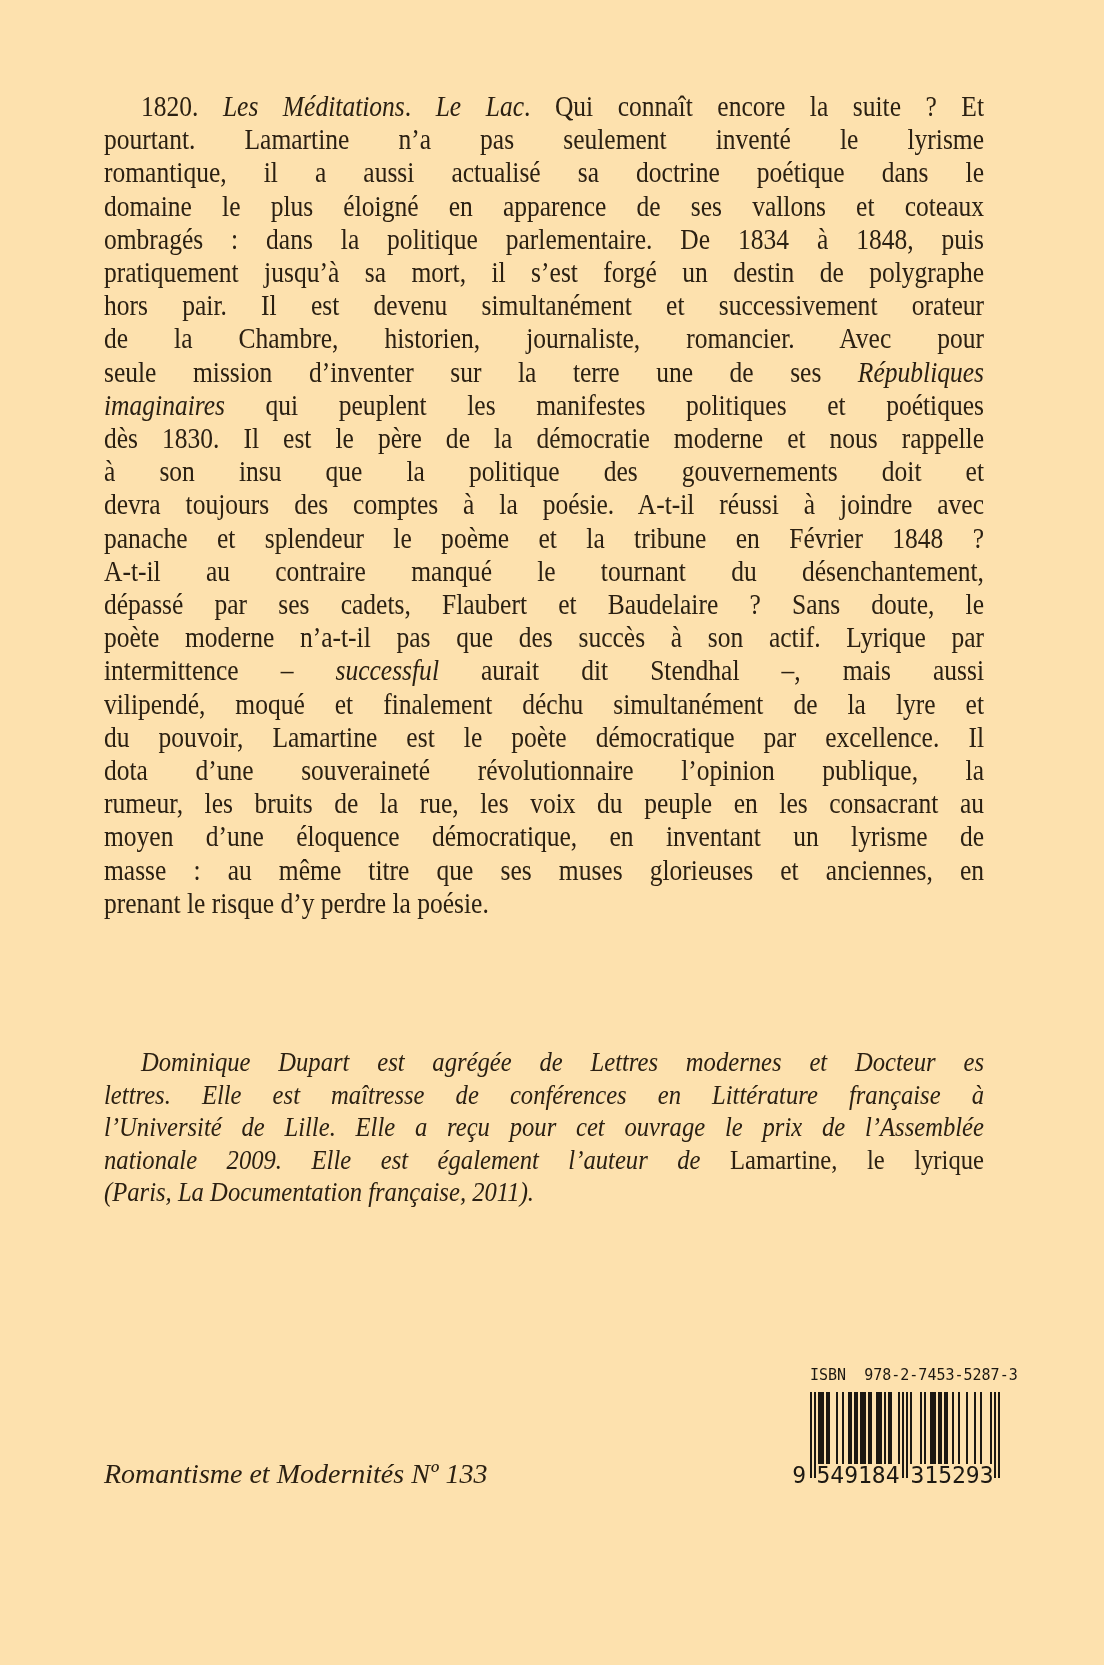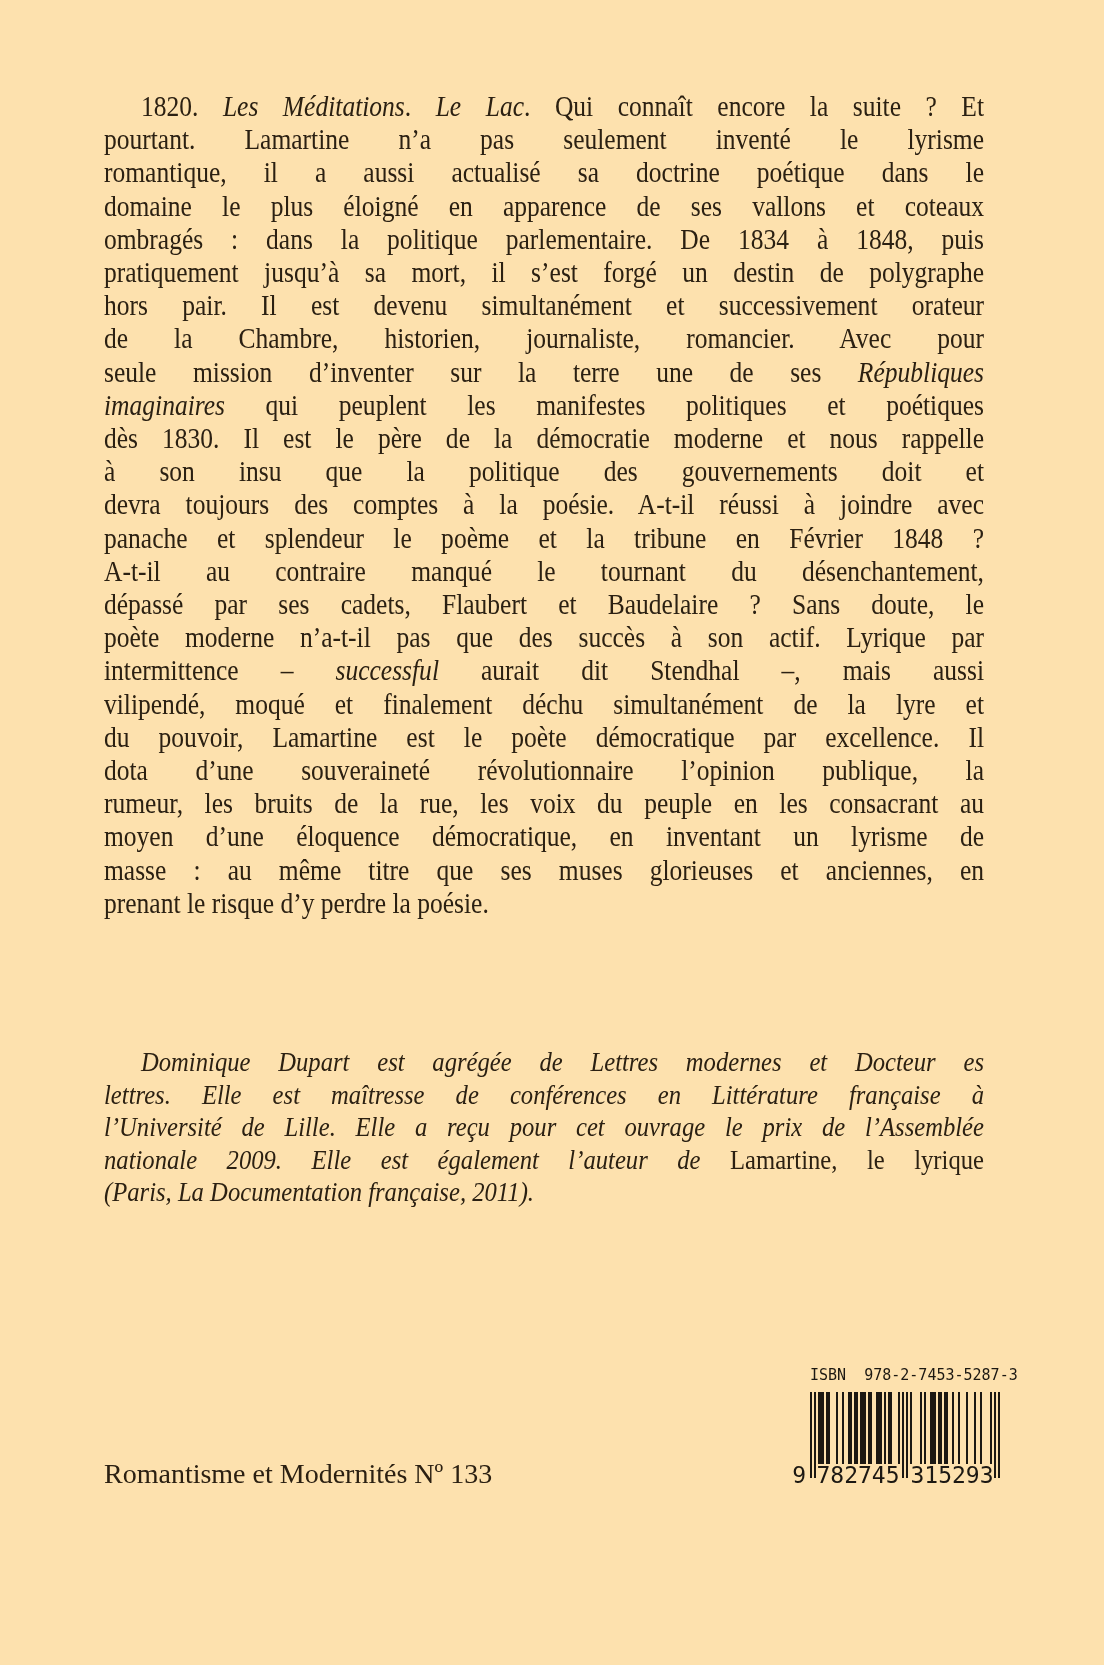--- a/index.html
+++ b/index.html
@@ -44,21 +44,21 @@
     position:absolute;top:70px;left:0;width:190px;height:28px;
     font-family:"DejaVu Sans Mono",monospace;
     font-size:23px;color:#1c1812;
   }
   .bc-lead{position:absolute;left:-28px;top:0;width:24px;text-align:right;}
   .bc-left{position:absolute;left:6px;top:0;width:84px;text-align:center;}
   .bc-right{position:absolute;left:100px;top:0;width:84px;text-align:center;}
   
   .footer-line{
     position:absolute;left:104px;top:1458px;
-    font-size:28px;
+    font-size:28px;font-style:italic;
     white-space:nowrap;
   }
 </style>
 </head>
 <body>
 
 <div class="page">
 
   <div class="para para-synopsis" id="synopsis">
       <div class="tline first"><span style="font-style: normal;">1820. </span><span style="font-style: italic;">Les Méditations</span><span style="font-style: normal;">. </span><span style="font-style: italic;">Le Lac</span><span style="font-style: normal;">. Qui connaît encore la suite&nbsp;? Et</span></div>
@@ -141,21 +141,21 @@
           <div class="bar" style="left: 148px; width: 2px; height: 72px;"></div>
           <div class="bar" style="left: 156px; width: 2px; height: 72px;"></div>
           <div class="bar" style="left: 164px; width: 2px; height: 72px;"></div>
           <div class="bar" style="left: 170px; width: 2px; height: 72px;"></div>
           <div class="bar" style="left: 180px; width: 2px; height: 72px;"></div>
           <div class="bar" style="left: 184px; width: 2px; height: 86px;"></div>
           <div class="bar" style="left: 188px; width: 2px; height: 86px;"></div>
         </div>
       <div class="bc-digits">
         <span class="bc-lead">9</span>
-        <span class="bc-left">782745</span>
+        <span class="bc-left">549184</span>
         <span class="bc-right">315293</span>
       </div>
     </div>
   </div>
 
   <div class="footer-line">Romantisme et Modernités Nº 133</div>
 
 </div>
 
 </body></html>

